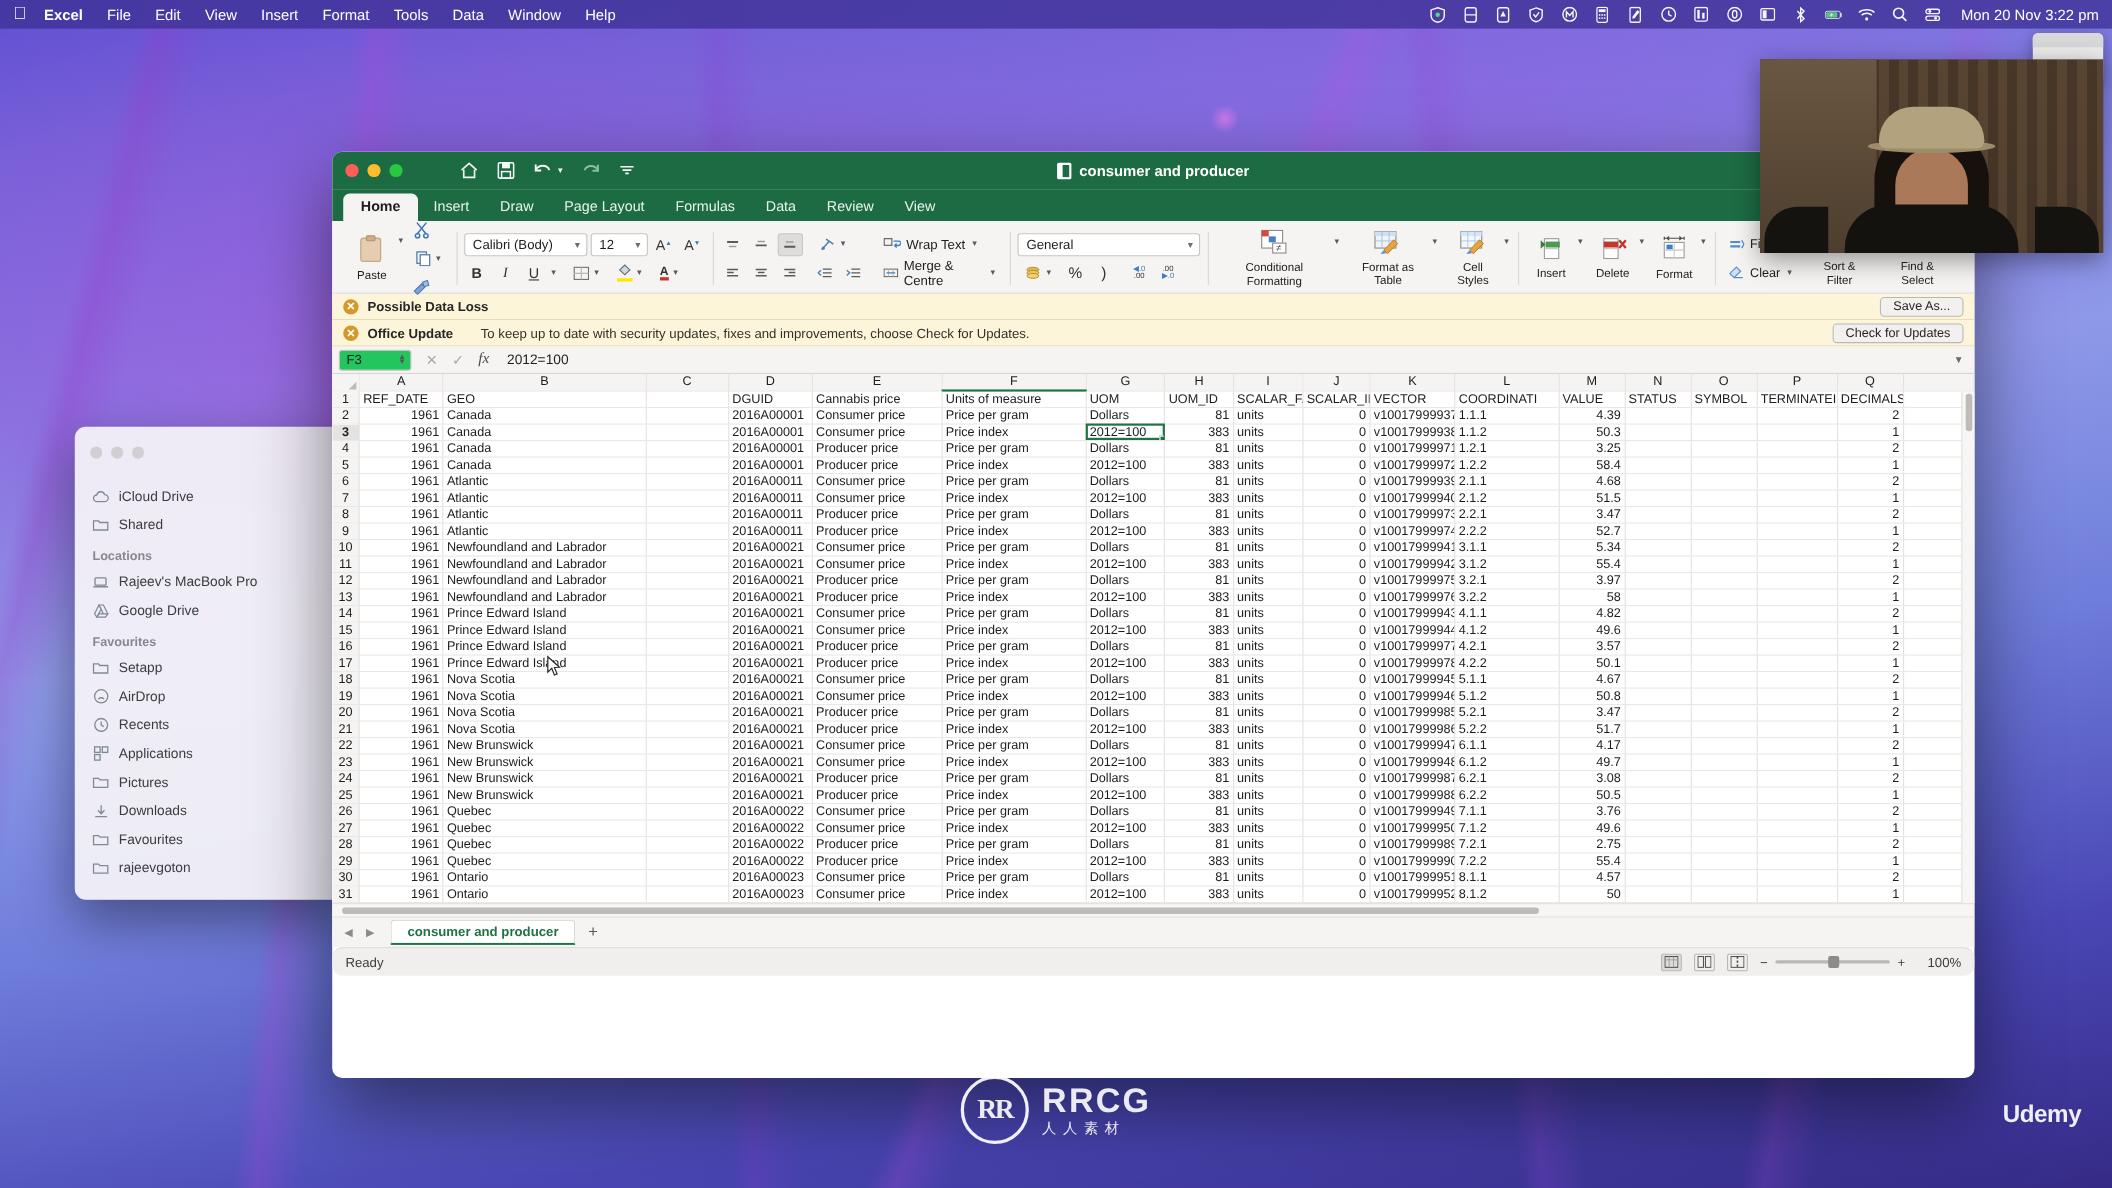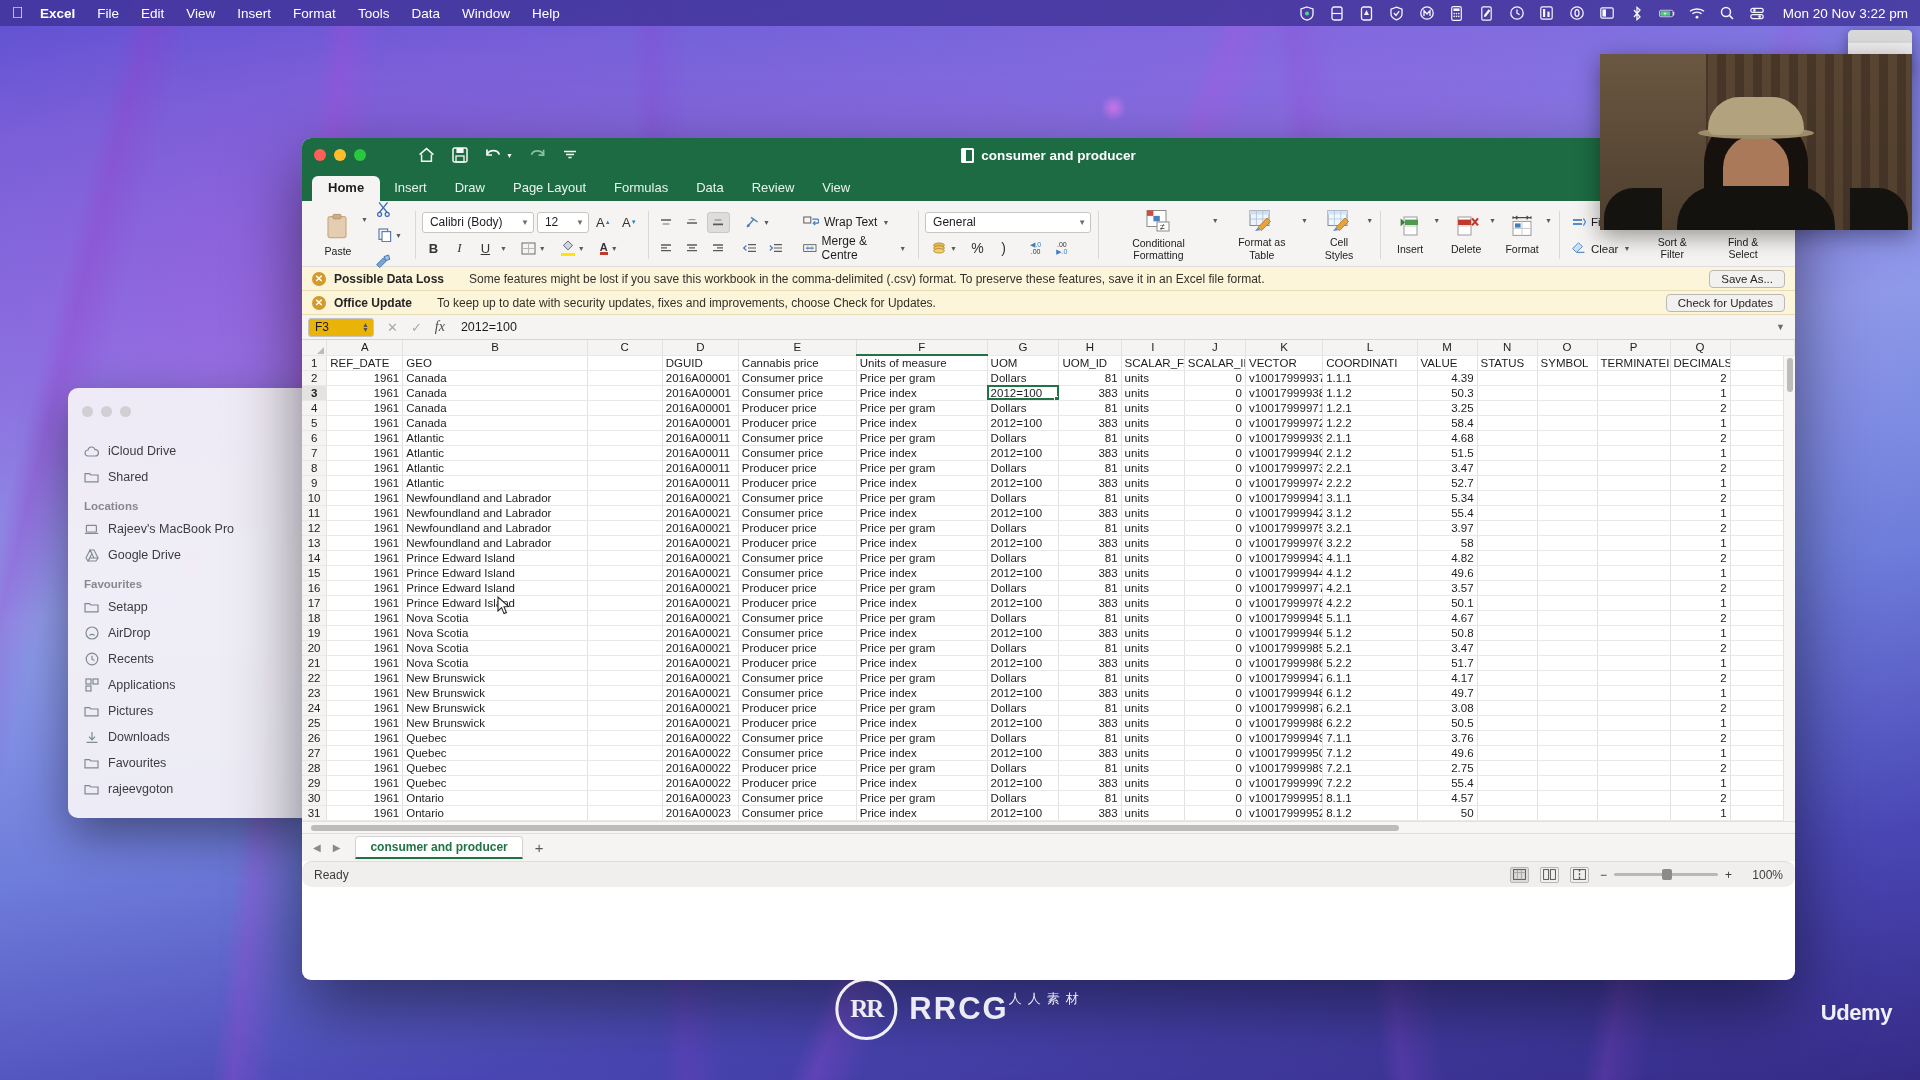--- a/index.html
+++ b/index.html
@@ -158,21 +158,21 @@
     margin-left: auto; background: #f2f1ef; border: 1px solid #b9b8b6; border-radius: 4px;
     font-size: 11.5px; padding: 2px 11px; white-space: nowrap;
   }
 
   
   .xl-formula {
     height: 25px; background: #f5f4f2; border-bottom: 1px solid #d6d5d3;
     display: flex; align-items: center; padding: 0 6px; gap: 0;
   }
   .namebox {
-    width: 66px; height: 19px; background: #eab308; border: 1px solid #c6c5c3; border-radius: 3px;
+    width: 66px; height: 19px; background: #22c55e; border: 1px solid #c6c5c3; border-radius: 3px;
     display: flex; align-items: center; padding: 0 4px 0 6px; font-size: 12px;
   }
   .spin { margin-left: auto; display: flex; flex-direction: column; line-height: 5px; font-size: 7px; color: #555; }
   .fbtns { display: flex; align-items: center; gap: 13px; padding: 0 13px; color: #a9a8a6; font-size: 13px; }
   .fx { font-style: italic; font-family: "Liberation Serif", serif; color: #4c4c4f; font-size: 14px; }
   .fcontent { flex: 1; font-size: 12.5px; color: #1d1d1f; padding-left: 3px; }
   .fcaret { color: #6a6a6c; font-size: 9px; padding-right: 4px; }
 
   
   .xl-gridwrap { position: relative; height: 481px; background: #fff; overflow: hidden; }
@@ -283,21 +283,21 @@
     position: absolute; left: 50%; transform: translateX(-50%); bottom: 40px;
     z-index: 70; display: flex; align-items: center; gap: 12px;
     color: rgba(255,255,255,.9);
   }
   #rrcg .ring {
     width: 62px; height: 62px; border-radius: 50%; border: 3px solid rgba(255,255,255,.92);
     display: flex; align-items: center; justify-content: center;
     font-size: 25px; font-weight: bold; font-family: "Liberation Serif", serif;
     letter-spacing: -2px;
   }
-  #rrcg .rtxt { display: flex; flex-direction: row; line-height: 1.12; }
+  #rrcg .rtxt { display: flex; flex-direction: column; line-height: 1.12; }
   #rrcg .rtxt .l1 { font-size: 31px; font-weight: bold; letter-spacing: 2px; }
   #rrcg .rtxt .l2 { font-size: 13px; letter-spacing: 6px; }
   #udemy {
     position: absolute; right: 28px; bottom: 54px; z-index: 70;
     color: rgba(255,255,255,.92); font-size: 22px; font-weight: bold; letter-spacing: -.4px;
   }
   #cursor { position: absolute; left: 497px; top: 596px; z-index: 55; pointer-events: none; }
 </style>
 </head>
 <body>
@@ -951,21 +951,20 @@
         </span>
         <span>Find &amp; Select</span>
       </div>
       <span class="caret" style="align-self:flex-start;margin-top:13px">▼</span>
     </div>
   </div>
 
   <div class="xl-alert">
     <span class="alert-x">✕</span>
     <span class="alert-t">Possible Data Loss</span>
-    <span class="alert-m">Some features might be lost if you save this workbook in the comma-delimited (.csv) format. To preserve these features, save it in an Excel file format.</span>
     <span class="alert-b">Save As...</span>
   </div>
   <div class="xl-alert">
     <span class="alert-x">✕</span>
     <span class="alert-t">Office Update</span>
     <span class="alert-m">To keep up to date with security updates, fixes and improvements, choose Check for Updates.</span>
     <span class="alert-b">Check for Updates</span>
   </div>
 
   <div class="xl-formula">

